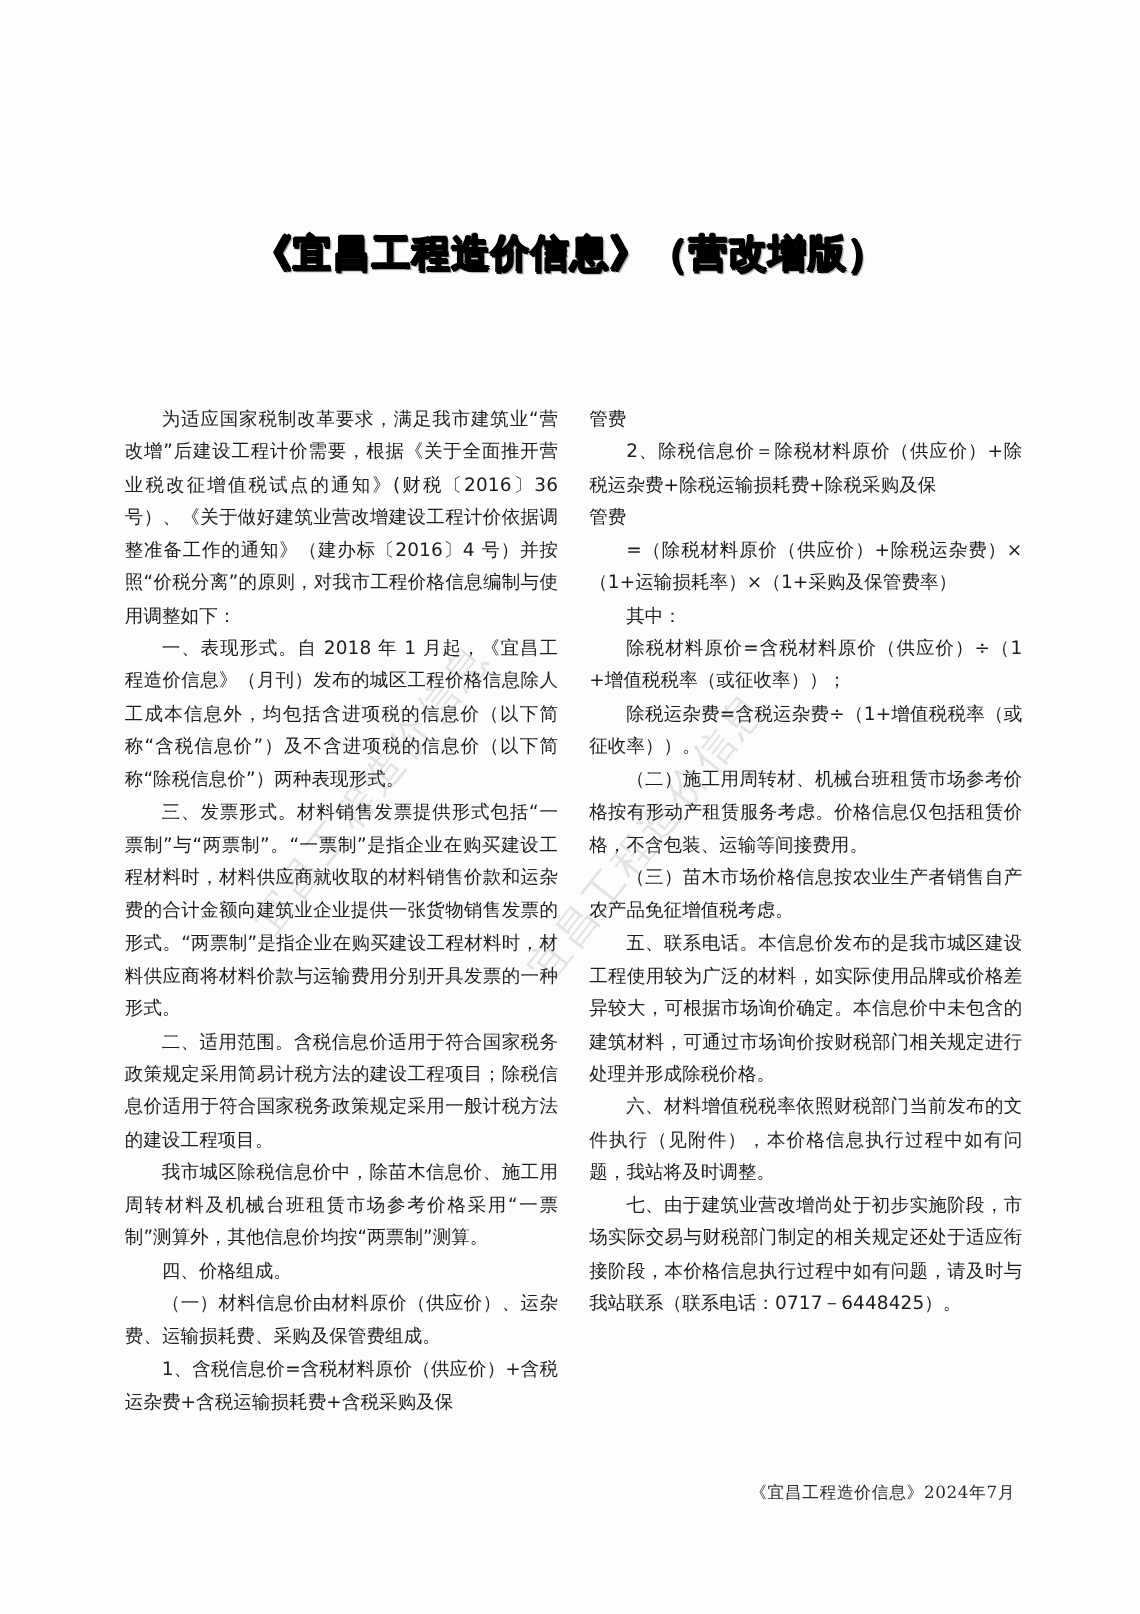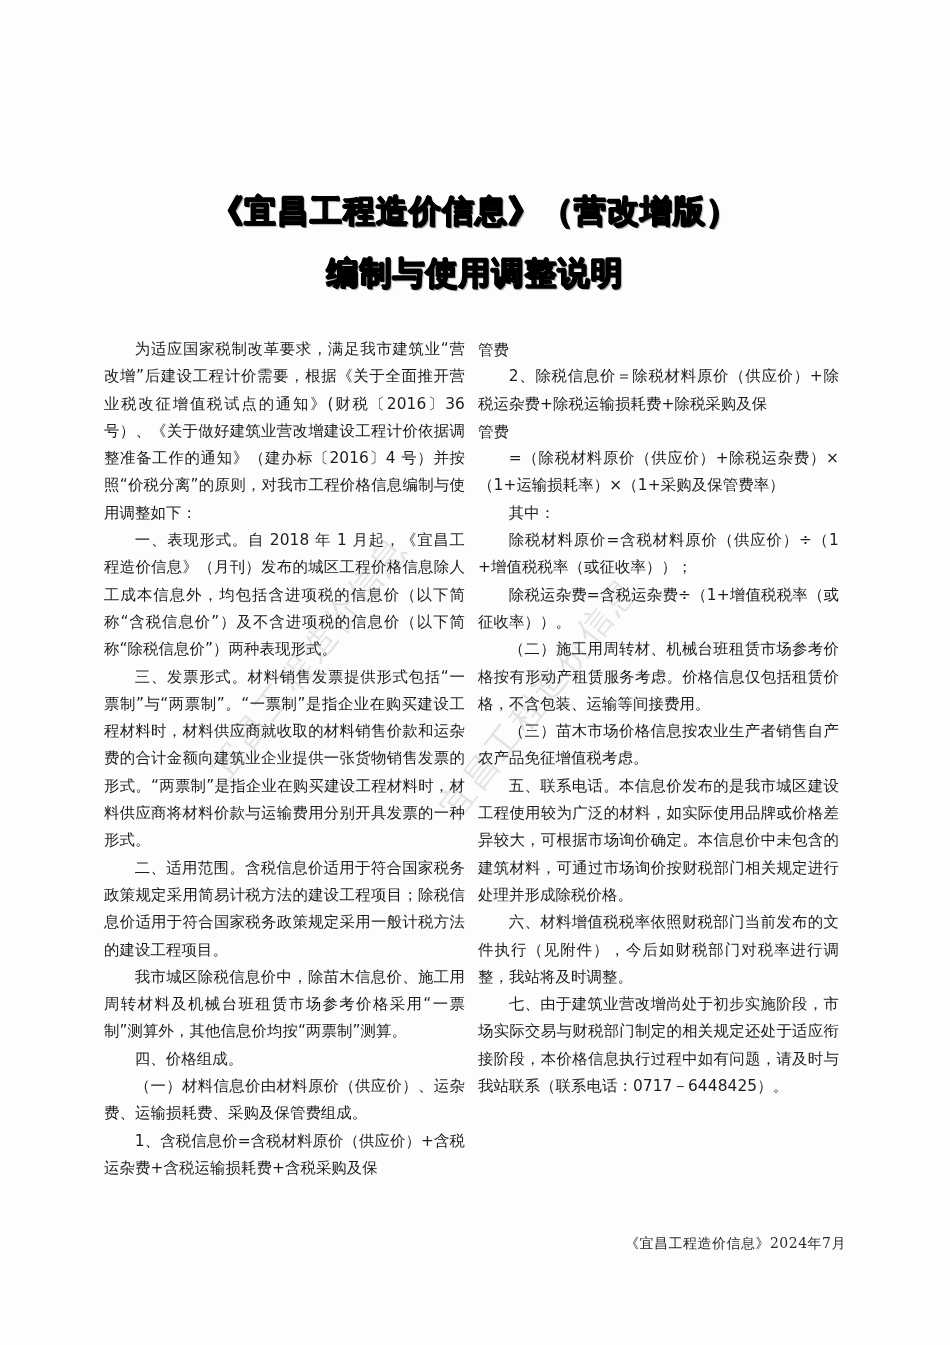--- a/index.html
+++ b/index.html
@@ -75,21 +75,21 @@
     margin-top: 12px;
   }
 
   
   .columns {
     position: absolute;
     left: 104px;
     top: 336px;
     width: 748px;
     display: flex;
-    gap: 13px;
+    gap: 26px;
     z-index: 3;
   }
   .col {
     width: 361px;
     box-sizing: border-box;
   }
   .para {
     font-size: 15.4px;
     line-height: 27.3px;
     color: #1c1c1c;
@@ -125,21 +125,20 @@
 
 <div class="page">
 
   <div class="watermark-layer">
     <div class="wm wm-a">宜昌工程造价信息</div>
     <div class="wm wm-b">宜昌工程造价信息</div>
   </div>
 
   <div class="title-block">
     <div class="title-line">《宜昌工程造价信息》（营改增版）</div>
-    <div class="title-line second">编制与使用调整说明</div>
   </div>
 
   <div class="columns">
     <div class="col" id="col-left">
         <p class="para indent">为适应国家税制改革要求，满足我市建筑业“营改增”后建设工程计价需要，根据《关于全面推开营业税改征增值税试点的通知》(财税〔2016〕36 号）、《关于做好建筑业营改增建设工程计价依据调整准备工作的通知》（建办标〔2016〕4 号）并按照“价税分离”的原则，对我市工程价格信息编制与使用调整如下：</p>
         <p class="para indent">一、表现形式。自 2018 年 1 月起，《宜昌工程造价信息》（月刊）发布的城区工程价格信息除人工成本信息外，均包括含进项税的信息价（以下简称“含税信息价”）及不含进项税的信息价（以下简称“除税信息价”）两种表现形式。</p>
         <p class="para indent">三、发票形式。材料销售发票提供形式包括“一票制”与“两票制”。“一票制”是指企业在购买建设工程材料时，材料供应商就收取的材料销售价款和运杂费的合计金额向建筑业企业提供一张货物销售发票的形式。“两票制”是指企业在购买建设工程材料时，材料供应商将材料价款与运输费用分别开具发票的一种形式。</p>
         <p class="para indent">二、适用范围。含税信息价适用于符合国家税务政策规定采用简易计税方法的建设工程项目；除税信息价适用于符合国家税务政策规定采用一般计税方法的建设工程项目。</p>
         <p class="para indent">我市城区除税信息价中，除苗木信息价、施工用周转材料及机械台班租赁市场参考价格采用“一票制”测算外，其他信息价均按“两票制”测算。</p>
         <p class="para indent">四、价格组成。</p>
@@ -150,20 +149,20 @@
         <p class="para noindent">管费</p>
         <p class="para indent">2、除税信息价＝除税材料原价（供应价）+除税运杂费+除税运输损耗费+除税采购及保</p>
         <p class="para noindent">管费</p>
         <p class="para indent">=（除税材料原价（供应价）+除税运杂费）×（1+运输损耗率）×（1+采购及保管费率）</p>
         <p class="para indent">其中：</p>
         <p class="para indent">除税材料原价=含税材料原价（供应价）÷（1+增值税税率（或征收率））；</p>
         <p class="para indent">除税运杂费=含税运杂费÷（1+增值税税率（或征收率））。</p>
         <p class="para indent">（二）施工用周转材、机械台班租赁市场参考价格按有形动产租赁服务考虑。价格信息仅包括租赁价格，不含包装、运输等间接费用。</p>
         <p class="para indent">（三）苗木市场价格信息按农业生产者销售自产农产品免征增值税考虑。</p>
         <p class="para indent">五、联系电话。本信息价发布的是我市城区建设工程使用较为广泛的材料，如实际使用品牌或价格差异较大，可根据市场询价确定。本信息价中未包含的建筑材料，可通过市场询价按财税部门相关规定进行处理并形成除税价格。</p>
-        <p class="para indent">六、材料增值税税率依照财税部门当前发布的文件执行（见附件），今后如财税部门对税率进行调整，我站将及时调整。</p>
+        <p class="para indent">六、材料增值税税率依照财税部门当前发布的文件执行（见附件），本价格信息执行过程中如有问题，我站将及时调整。</p>
         <p class="para indent">七、由于建筑业营改增尚处于初步实施阶段，市场实际交易与财税部门制定的相关规定还处于适应衔接阶段，本价格信息执行过程中如有问题，请及时与我站联系（联系电话：0717－6448425）。</p>
       </div>
   </div>
 
   <div class="footer">《宜昌工程造价信息》2024年7月</div>
 
 </div>
 
 </body></html>

